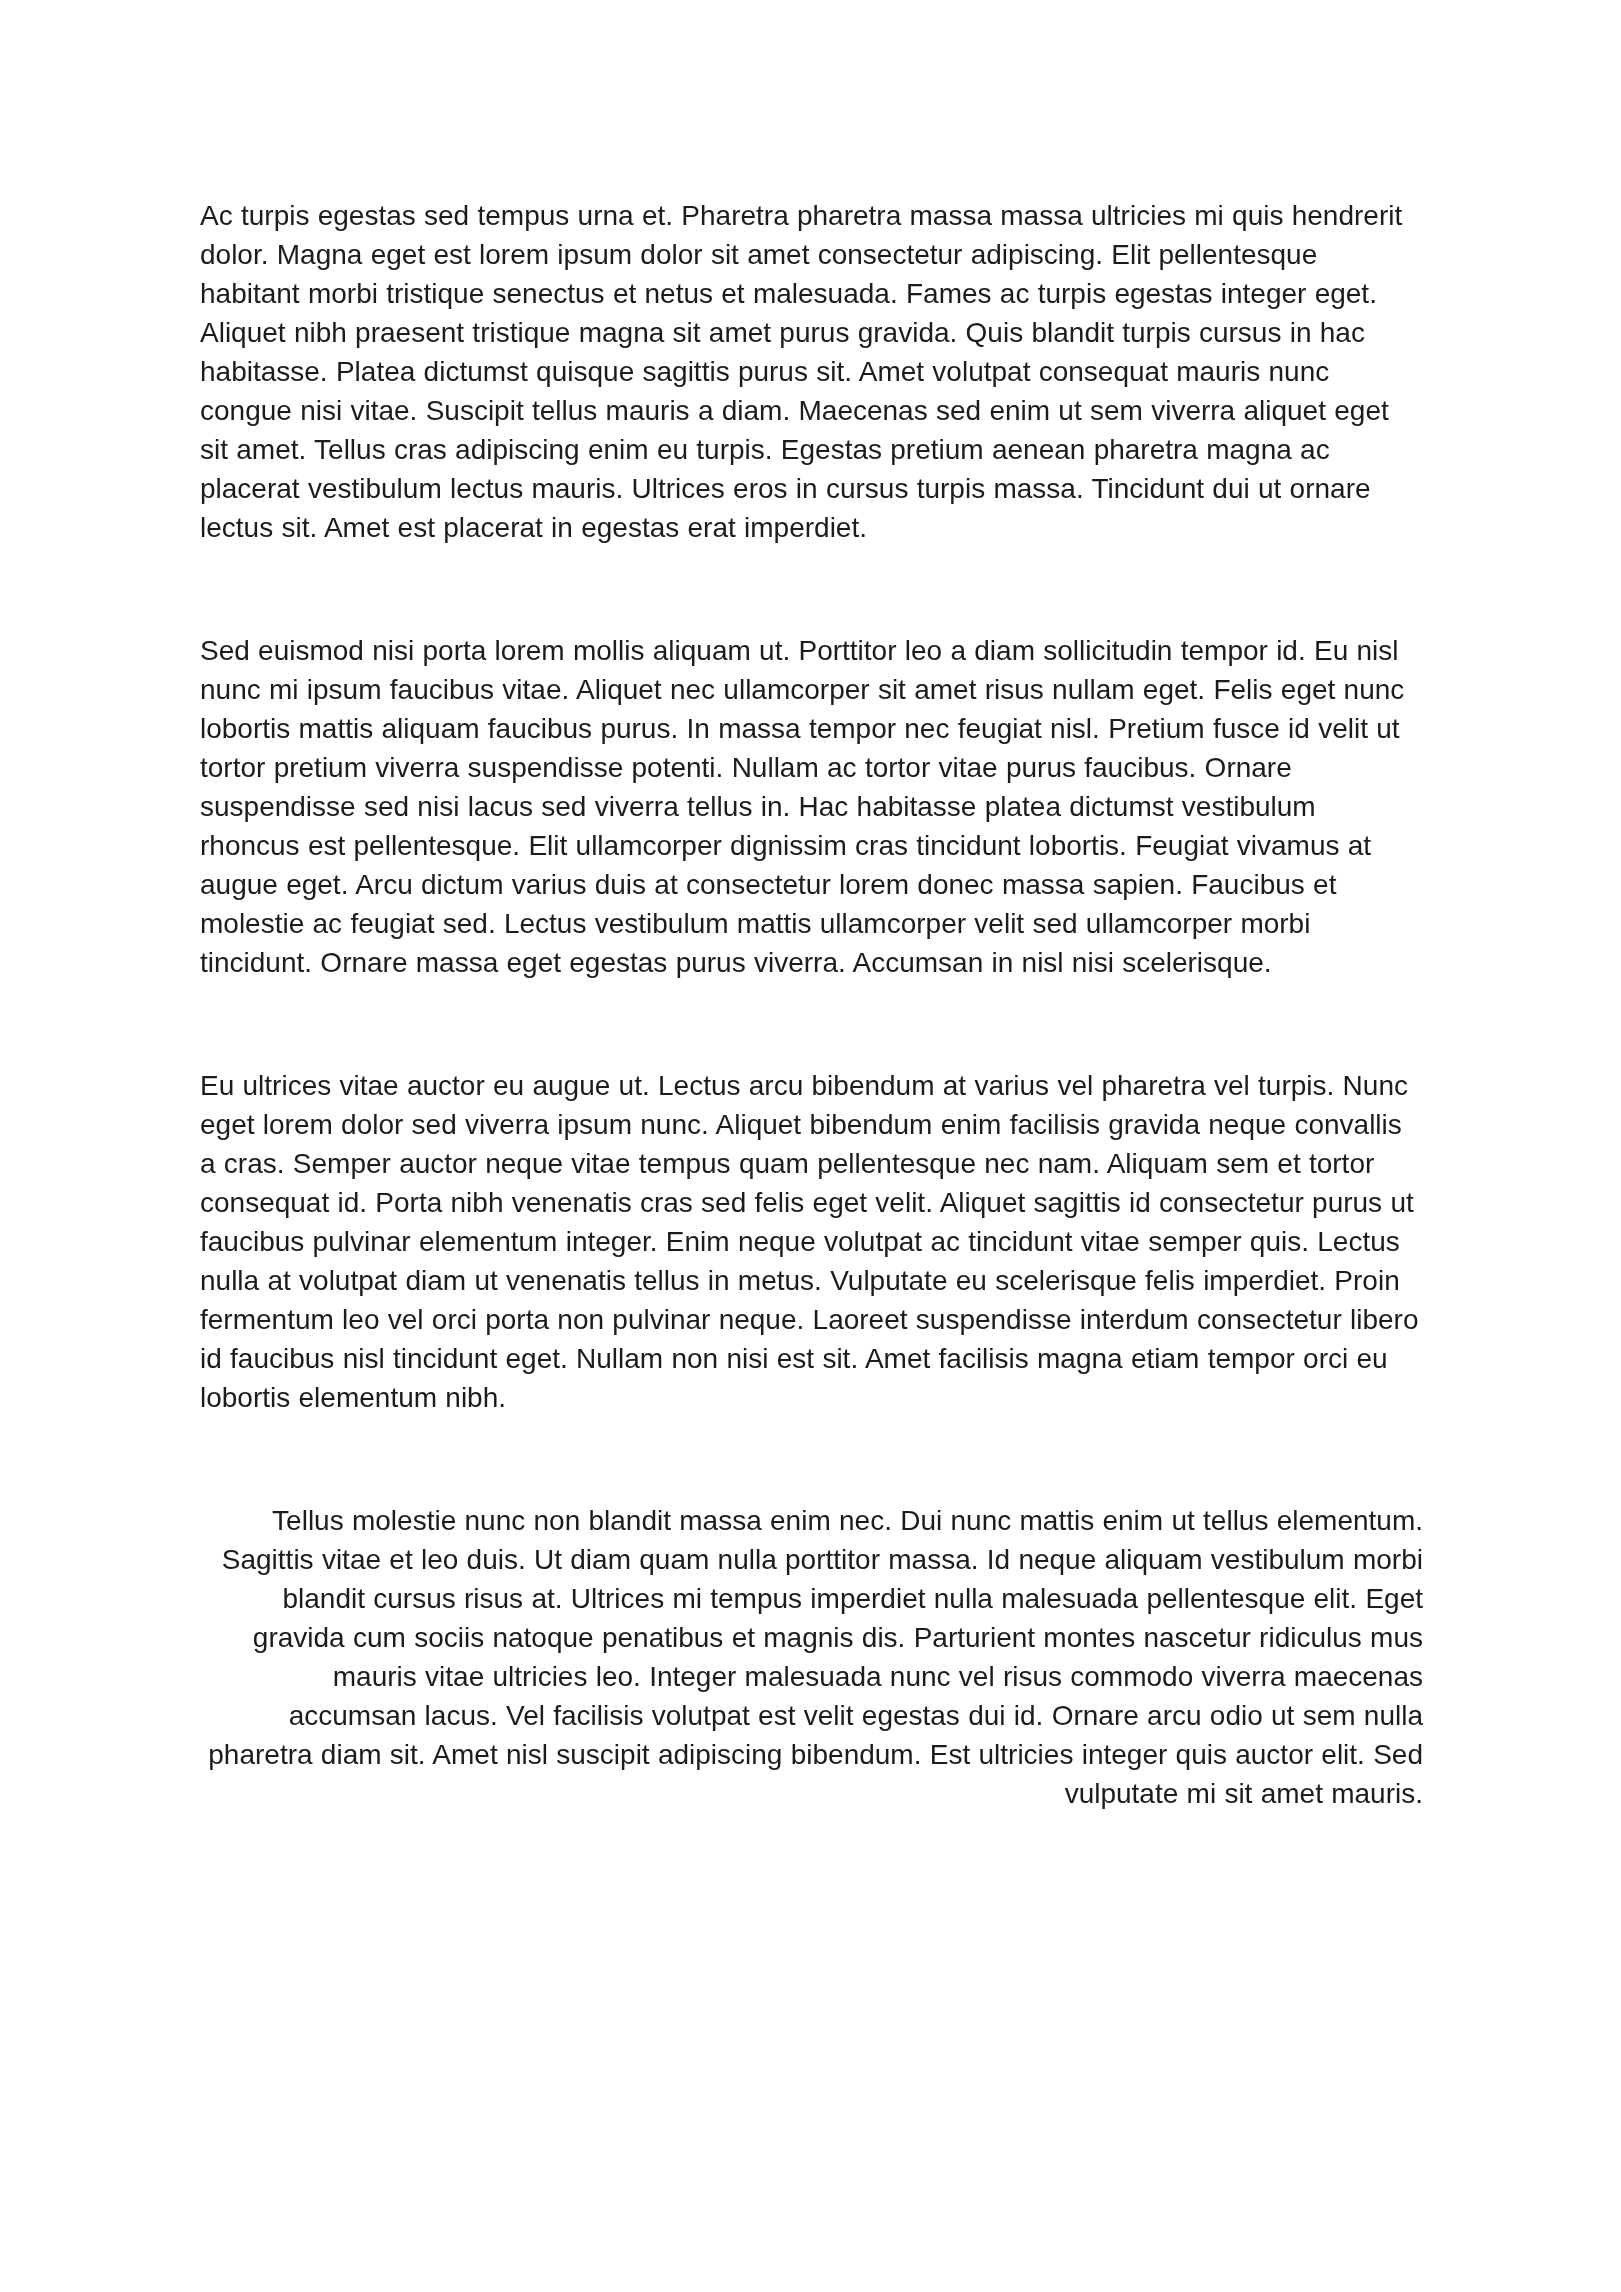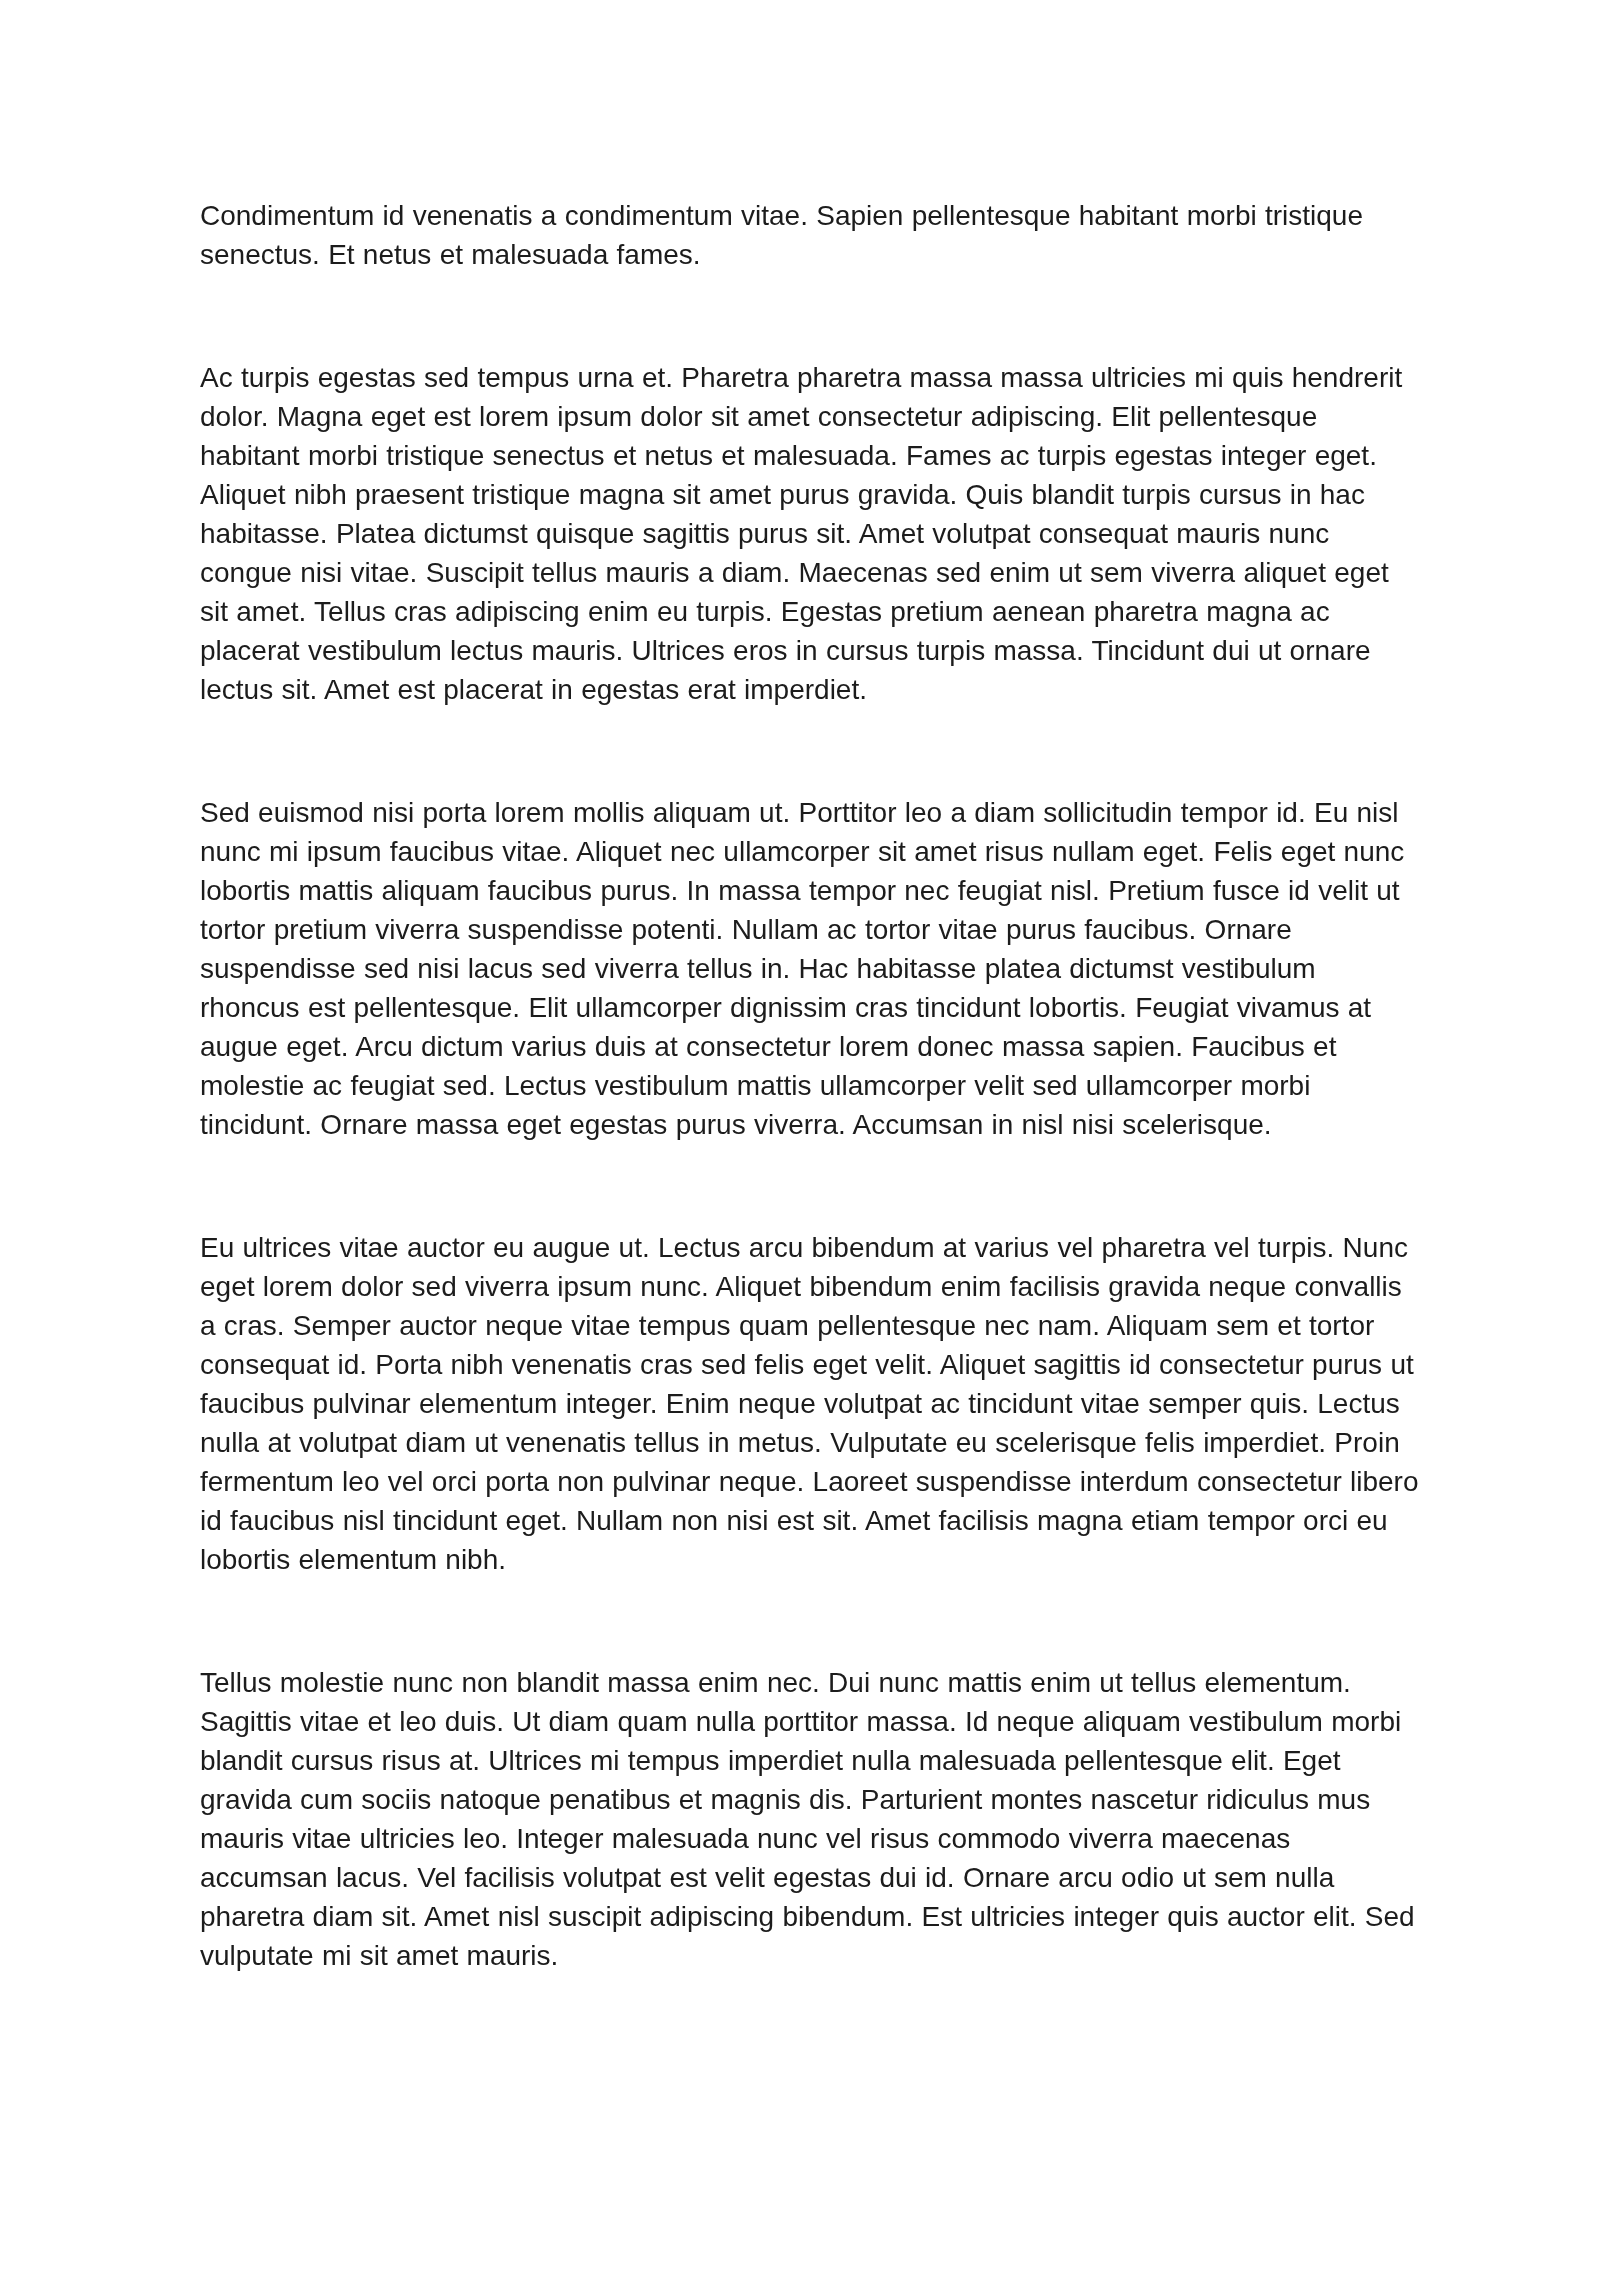--- a/index.html
+++ b/index.html
@@ -24,27 +24,27 @@
   .doc-content p {
     margin: 0 0 84px 0;
     font-size: 28px;
     line-height: 39px;
     color: #1c1c1c;
     text-align: left;
     word-spacing: 0.5px;
   }
   .doc-content p:last-child {
     margin-bottom: 12px;
+    text-align: right;
   }
 </style>
 </head>
 <body>
 
 <div class="page">
   <div class="doc-content">
-    <p>Condimentum id venenatis a condimentum vitae. Sapien pellentesque habitant morbi tristique senectus. Et netus et malesuada fames.</p>
     <p>Ac turpis egestas sed tempus urna et. Pharetra pharetra massa massa ultricies mi quis hendrerit dolor. Magna eget est lorem ipsum dolor sit amet consectetur adipiscing. Elit pellentesque habitant morbi tristique senectus et netus et malesuada. Fames ac turpis egestas integer eget. Aliquet nibh praesent tristique magna sit amet purus gravida. Quis blandit turpis cursus in hac habitasse. Platea dictumst quisque sagittis purus sit. Amet volutpat consequat mauris nunc congue nisi vitae. Suscipit tellus mauris a diam. Maecenas sed enim ut sem viverra aliquet eget sit amet. Tellus cras adipiscing enim eu turpis. Egestas pretium aenean pharetra magna ac placerat vestibulum lectus mauris. Ultrices eros in cursus turpis massa. Tincidunt dui ut ornare lectus sit. Amet est placerat in egestas erat imperdiet.</p>
     <p>Sed euismod nisi porta lorem mollis aliquam ut. Porttitor leo a diam sollicitudin tempor id. Eu nisl nunc mi ipsum faucibus vitae. Aliquet nec ullamcorper sit amet risus nullam eget. Felis eget nunc lobortis mattis aliquam faucibus purus. In massa tempor nec feugiat nisl. Pretium fusce id velit ut tortor pretium viverra suspendisse potenti. Nullam ac tortor vitae purus faucibus. Ornare suspendisse sed nisi lacus sed viverra tellus in. Hac habitasse platea dictumst vestibulum rhoncus est pellentesque. Elit ullamcorper dignissim cras tincidunt lobortis. Feugiat vivamus at augue eget. Arcu dictum varius duis at consectetur lorem donec massa sapien. Faucibus et molestie ac feugiat sed. Lectus vestibulum mattis ullamcorper velit sed ullamcorper morbi tincidunt. Ornare massa eget egestas purus viverra. Accumsan in nisl nisi scelerisque.</p>
     <p>Eu ultrices vitae auctor eu augue ut. Lectus arcu bibendum at varius vel pharetra vel turpis. Nunc eget lorem dolor sed viverra ipsum nunc. Aliquet bibendum enim facilisis gravida neque convallis a cras. Semper auctor neque vitae tempus quam pellentesque nec nam. Aliquam sem et tortor consequat id. Porta nibh venenatis cras sed felis eget velit. Aliquet sagittis id consectetur purus ut faucibus pulvinar elementum integer. Enim neque volutpat ac tincidunt vitae semper quis. Lectus nulla at volutpat diam ut venenatis tellus in metus. Vulputate eu scelerisque felis imperdiet. Proin fermentum leo vel orci porta non pulvinar neque. Laoreet suspendisse interdum consectetur libero id faucibus nisl tincidunt eget. Nullam non nisi est sit. Amet facilisis magna etiam tempor orci eu lobortis elementum nibh.</p>
     <p>Tellus molestie nunc non blandit massa enim nec. Dui nunc mattis enim ut tellus elementum. Sagittis vitae et leo duis. Ut diam quam nulla porttitor massa. Id neque aliquam vestibulum morbi blandit cursus risus at. Ultrices mi tempus imperdiet nulla malesuada pellentesque elit. Eget gravida cum sociis natoque penatibus et magnis dis. Parturient montes nascetur ridiculus mus mauris vitae ultricies leo. Integer malesuada nunc vel risus commodo viverra maecenas accumsan lacus. Vel facilisis volutpat est velit egestas dui id. Ornare arcu odio ut sem nulla pharetra diam sit. Amet nisl suscipit adipiscing bibendum. Est ultricies integer quis auctor elit. Sed vulputate mi sit amet mauris.</p>
   </div>
 </div>
 
 
 </body></html>

